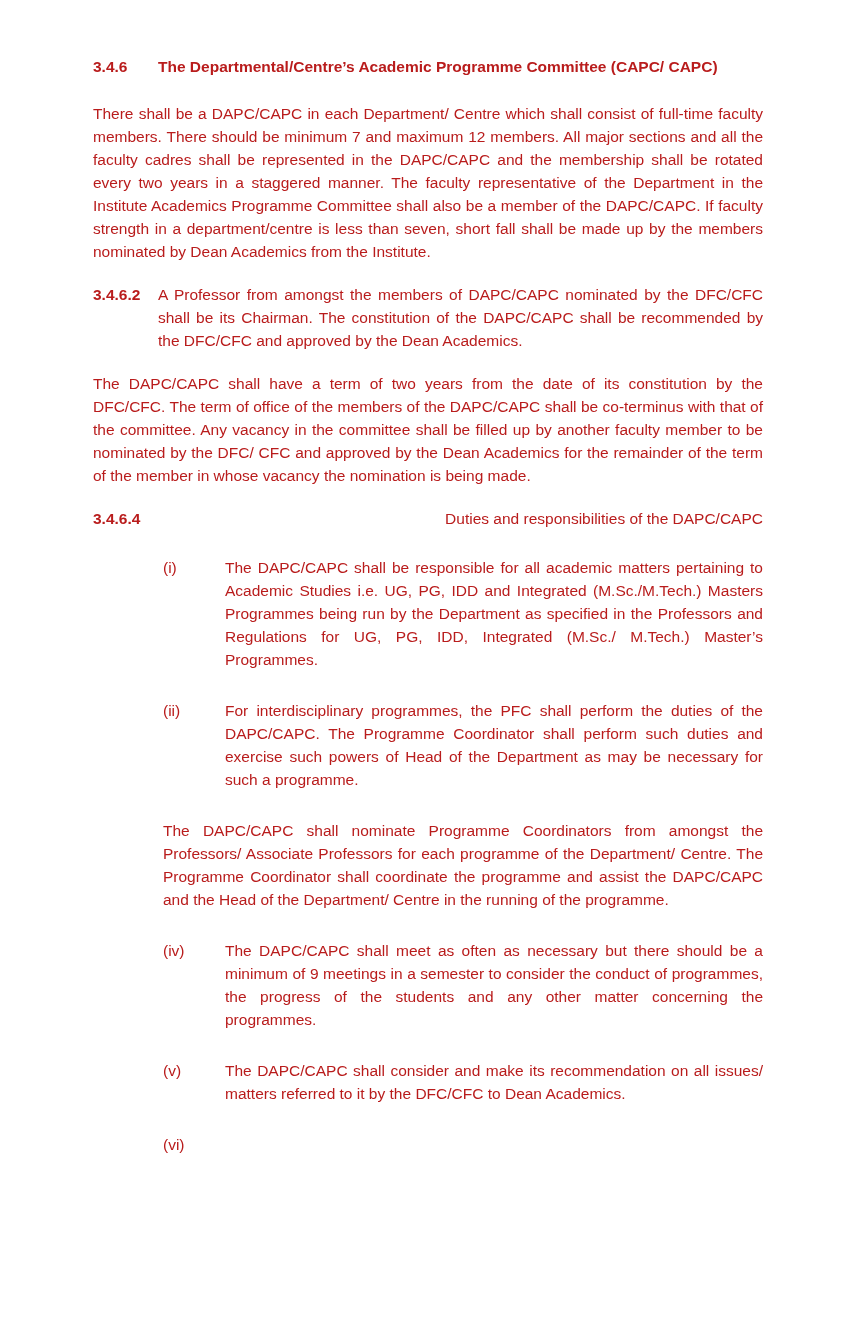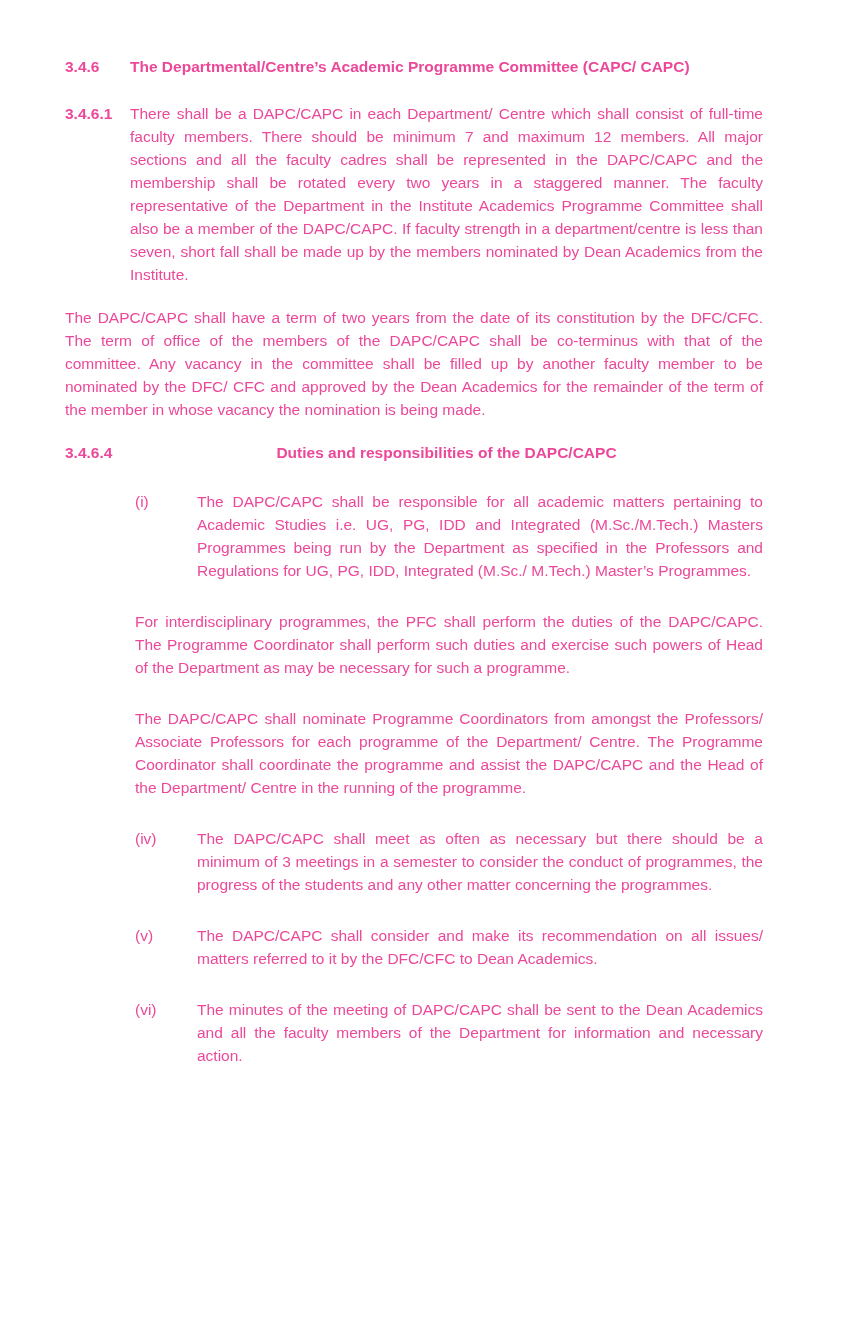--- a/index.html
+++ b/index.html
@@ -5,22 +5,22 @@
   html, body {
     margin: 0;
     padding: 0;
     background: #ffffff;
   }
   .page {
     width: 863px;
     min-height: 1320px;
     box-sizing: border-box;
     background: #ffffff;
-    color: #ec4899;
-    padding: 55px 100px 60px 65px;
+    color: #b91c1c;
+    padding: 55px 100px 60px 93px;
     font-family: "Liberation Sans", sans-serif;
     font-size: 15.5px;
     line-height: 23px;
   }
   .clause {
     display: flex;
     margin-bottom: 20px;
   }
   .clause .num {
     flex: 0 0 65px;
@@ -34,22 +34,22 @@
     margin-bottom: 24px;
   }
   .clause.heading .body {
     font-weight: bold;
     text-align: left;
   }
   .clause.sub-heading {
     margin-bottom: 26px;
   }
   .clause.sub-heading .body {
-    font-weight: bold;
-    text-align: center;
+    font-weight: normal;
+    text-align: right;
   }
   .duty {
     display: flex;
     padding-left: 70px;
     margin-bottom: 28px;
   }
   .duty .marker {
     flex: 0 0 62px;
   }
   .duty .text {
@@ -61,55 +61,58 @@
 <body>
 
 <div class="page">
 
   <div class="clause heading">
     <div class="num">3.4.6</div>
     <div class="body">The Departmental/Centre’s Academic Programme Committee (CAPC/ CAPC)</div>
   </div>
 
   <div class="clause">
-    <div class="num">3.4.6.1</div>
     <div class="body">There shall be a DAPC/CAPC in each Department/ Centre which shall consist of full-time faculty members. There should be minimum 7 and maximum 12 members. All major sections and all the faculty cadres shall be represented in the DAPC/CAPC and the membership shall be rotated every two years in a staggered manner. The faculty representative of the Department in the Institute Academics Programme Committee shall also be a member of the DAPC/CAPC. If faculty strength in a department/centre is less than seven, short fall shall be made up by the members nominated by Dean Academics from the Institute.</div>
   </div>
 
+  <div class="clause">
+    <div class="num">3.4.6.2</div>
+    <div class="body">A Professor from amongst the members of DAPC/CAPC nominated by the DFC/CFC shall be its Chairman. The constitution of the DAPC/CAPC shall be recommended by the DFC/CFC and approved by the Dean Academics.</div>
+  </div>
 
   <div class="clause">
     <div class="body">The DAPC/CAPC shall have a term of two years from the date of its constitution by the DFC/CFC. The term of office of the members of the DAPC/CAPC shall be co-terminus with that of the committee. Any vacancy in the committee shall be filled up by another faculty member to be nominated by the DFC/ CFC and approved by the Dean Academics for the remainder of the term of the member in whose vacancy the nomination is being made.</div>
   </div>
 
   <div class="clause sub-heading">
     <div class="num">3.4.6.4</div>
     <div class="body">Duties and responsibilities of the DAPC/CAPC</div>
   </div>
 
   <div class="duty">
     <div class="marker">(i)</div>
     <div class="text">The DAPC/CAPC shall be responsible for all academic matters pertaining to Academic Studies i.e. UG, PG, IDD and Integrated (M.Sc./M.Tech.) Masters Programmes being run by the Department as specified in the Professors and Regulations for UG, PG, IDD, Integrated (M.Sc./ M.Tech.) Master’s Programmes.</div>
   </div>
 
   <div class="duty">
+    <div class="marker">(ii)</div>
     <div class="text">For interdisciplinary programmes, the PFC shall perform the duties of the DAPC/CAPC. The Programme Coordinator shall perform such duties and exercise such powers of Head of the Department as may be necessary for such a programme.</div>
   </div>
 
   <div class="duty">
     <div class="text">The DAPC/CAPC shall nominate Programme Coordinators from amongst the Professors/ Associate Professors for each programme of the Department/ Centre. The Programme Coordinator shall coordinate the programme and assist the DAPC/CAPC and the Head of the Department/ Centre in the running of the programme.</div>
   </div>
 
   <div class="duty">
     <div class="marker">(iv)</div>
-    <div class="text">The DAPC/CAPC shall meet as often as necessary but there should be a minimum of 3 meetings in a semester to consider the conduct of programmes, the progress of the students and any other matter concerning the programmes.</div>
+    <div class="text">The DAPC/CAPC shall meet as often as necessary but there should be a minimum of 9 meetings in a semester to consider the conduct of programmes, the progress of the students and any other matter concerning the programmes.</div>
   </div>
 
   <div class="duty">
     <div class="marker">(v)</div>
     <div class="text">The DAPC/CAPC shall consider and make its recommendation on all issues/ matters referred to it by the DFC/CFC to Dean Academics.</div>
   </div>
 
   <div class="duty">
     <div class="marker">(vi)</div>
-    <div class="text">The minutes of the meeting of DAPC/CAPC shall be sent to the Dean Academics and all the faculty members of the Department for information and necessary action.</div>
   </div>
 
 </div>
 
 </body></html>

